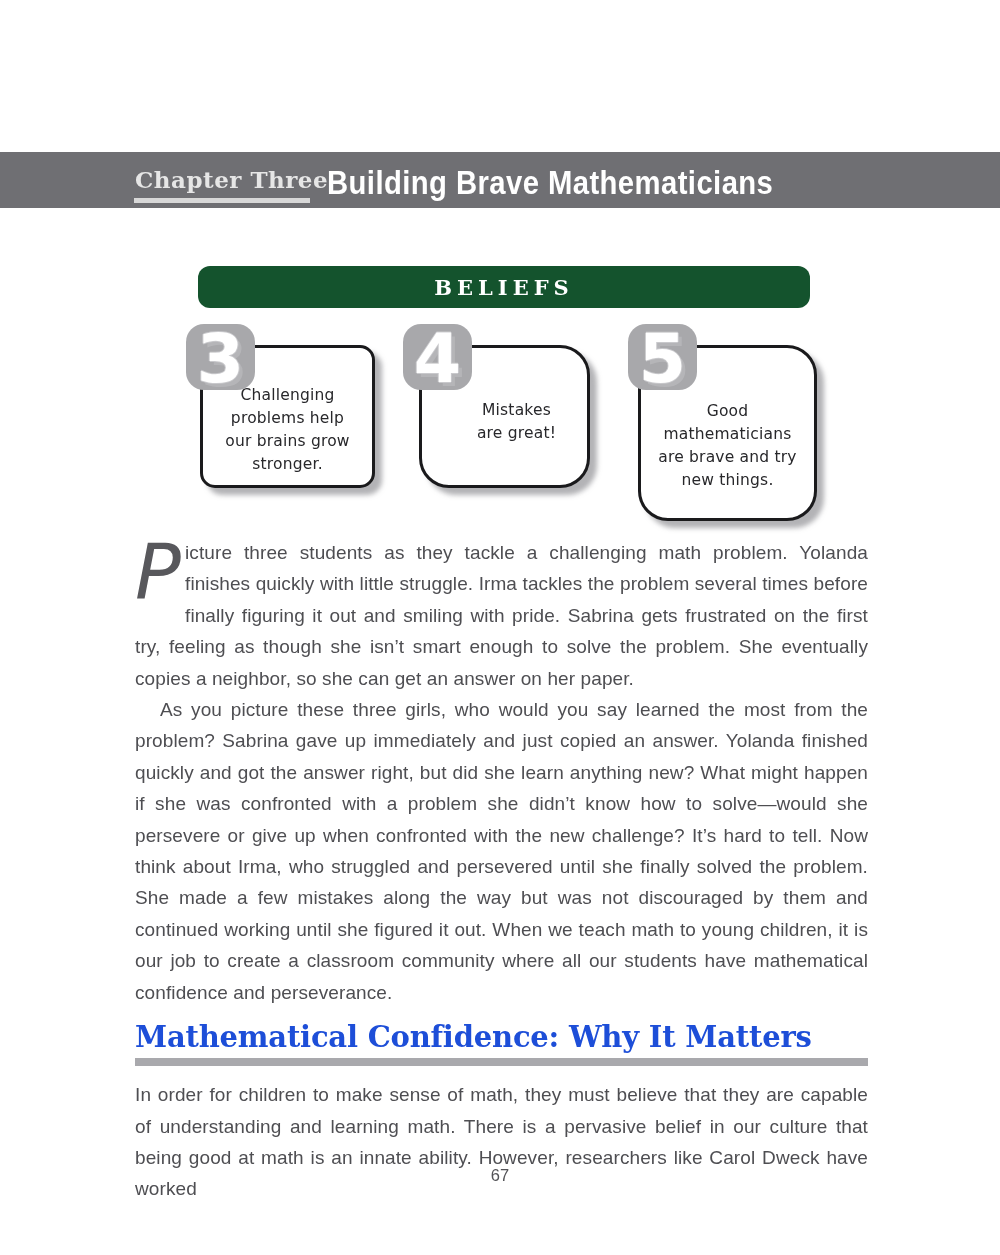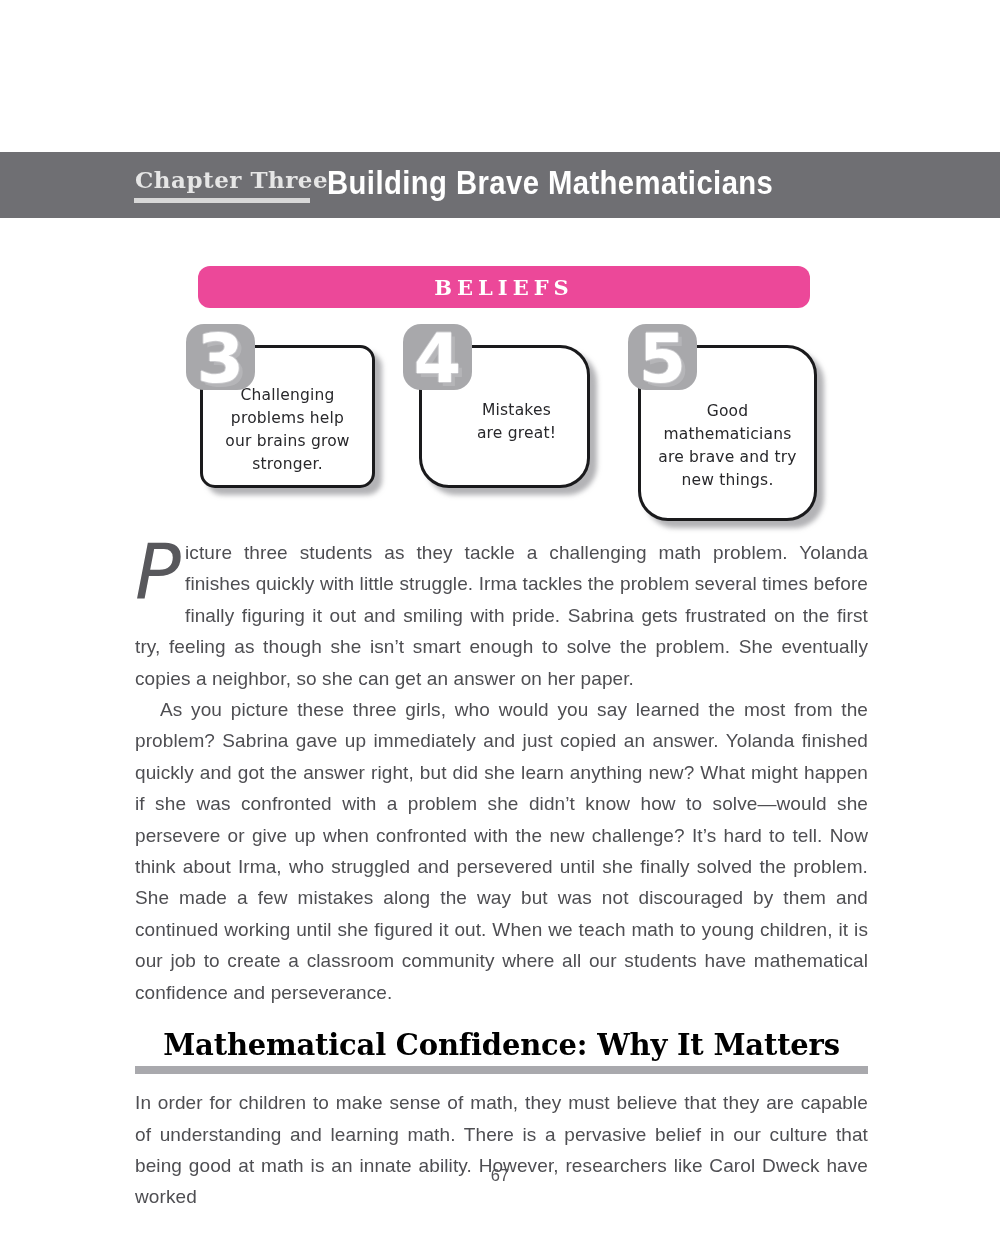--- a/index.html
+++ b/index.html
@@ -3,38 +3,38 @@
 <meta charset="utf-8">
 <style>
   * { margin:0; padding:0; box-sizing:border-box; }
   html,body { background:#ffffff; }
   .page {
     position:relative; width:1000px; height:1255px; background:#ffffff;
     font-family:"Liberation Sans", sans-serif; overflow:hidden;
   }
 
   
-  .band { position:absolute; left:0; top:152px; width:1000px; height:66px; background:#6f6f73; }
+  .band { position:absolute; left:0; top:152px; width:1000px; height:56px; background:#6f6f73; }
   .chapter-label {
     position:absolute; left:135px; top:14px;
     font-family:"DejaVu Serif", serif; font-weight:bold; font-size:23px;
     color:#e6e6e6; letter-spacing:0.5px;
   }
   .chapter-underline { position:absolute; left:134px; top:46px; width:176px; height:5px; background:#d8d8d8; }
   .band-title {
     position:absolute; left:327px; top:11px;
     font-family:"Liberation Sans", sans-serif; font-weight:bold; font-size:34px;
     color:#ffffff; white-space:nowrap; transform:scaleX(0.86); transform-origin:left center;
     letter-spacing:0.5px;
   }
 
   
   .beliefs-banner {
     position:absolute; left:198px; top:266px; width:612px; height:42px;
-    background:#ec4899; border-radius:12px;
+    background:#14532d; border-radius:12px;
     display:flex; align-items:center; justify-content:center;
   }
   .beliefs-banner span {
     font-family:"DejaVu Serif", serif; font-weight:bold; font-size:21px;
     color:#ffffff; letter-spacing:5px;
   }
 
   
   .card-box {
     position:absolute; background:#ffffff;
@@ -72,23 +72,23 @@
     font-family:"Liberation Sans", sans-serif; font-size:19px; line-height:31.4px;
     color:#4e4e52; text-align:justify; letter-spacing:0.1px;
   }
   .dropcap {
     float:left; height:60px; width:46px;
     font-family:"DejaVu Sans", sans-serif; font-style:italic;
     font-size:76px; line-height:64px; color:#58585c; margin:4px 4px 0 0;
   }
   .para-indent { text-indent:25px; }
   .section-heading {
-    margin-top:20px;
+    margin-top:12px;
     font-family:"DejaVu Serif", serif; font-weight:bold; font-size:29px; line-height:34px;
-    color:#000000; letter-spacing:-0.2px;text-align:center;
+    color:#1d4ed8; letter-spacing:-0.2px;
   }
   .heading-rule { margin-top:4px; width:733px; height:8px; background:#a9a9ad; }
   .para-last { margin-top:13px; }
 
   
   .page-number {
     position:absolute; left:0; top:1166px; width:1000px; text-align:center;
     font-family:"Liberation Sans", sans-serif; font-size:16.5px; color:#535357;
   }
 </style>

